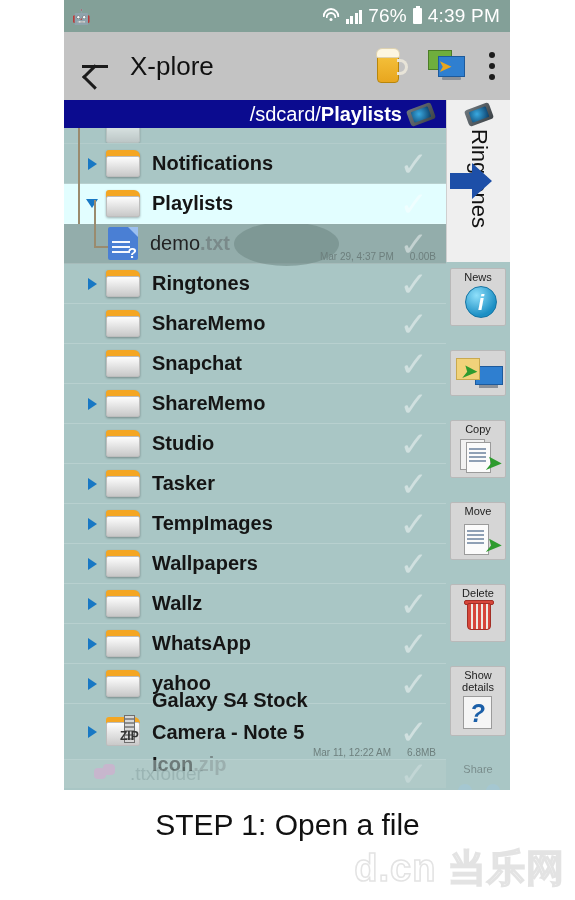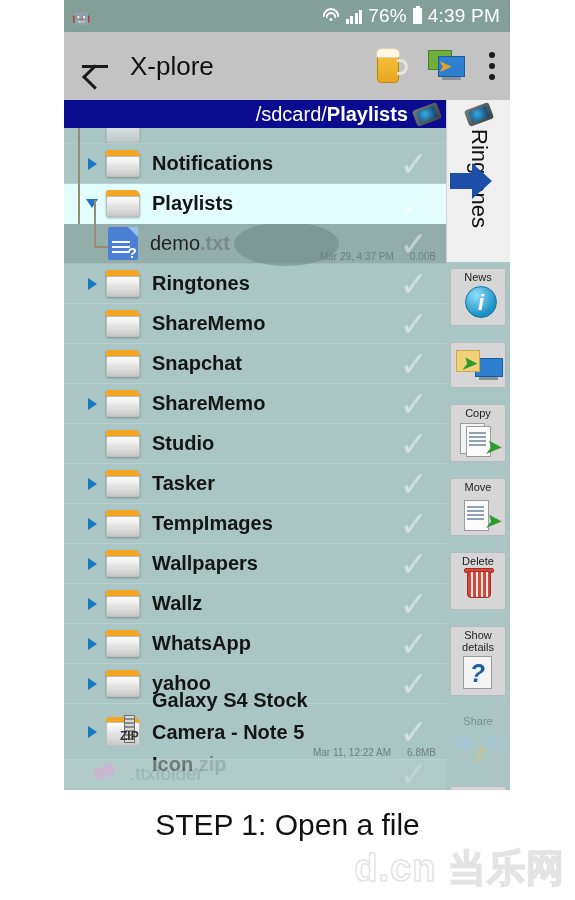--- a/index.html
+++ b/index.html
@@ -59,21 +59,21 @@
   .screenshare .arr{ position:absolute; left:10px; top:8px; color:#e8a61f; font-size:17px; line-height:1; }
 
   .kebab{ width:8px; display:flex; flex-direction:column; gap:5px; align-items:center; cursor:pointer; padding:4px 6px;}
   .kebab i{ width:6px;height:6px;border-radius:50%;background:#1b1b1b;display:block;}
 
   
   #frame{ position:absolute; left:64px; top:100px; width:446px; height:690px; background:#a9c6c5; overflow:hidden;}
 
   
   #pathbar{ position:absolute; left:0; top:0; width:382px; height:28px; background:#0b0b8f;
-    display:flex; align-items:center; justify-content:flex-end; padding-right:6px; gap:6px;}
+    display:flex; align-items:center; justify-content:flex-end; padding-right:12px; gap:6px;}
   #path-text{ color:#fff; font-size:20px; white-space:nowrap;}
   #path-text b{ font-weight:700; }
   .phone-ico{ width:26px; height:17px; background:linear-gradient(145deg,#70787e,#3c4246);
     border-radius:3px; transform:rotate(-20deg); position:relative; flex:0 0 auto;}
   .phone-ico:after{content:"";position:absolute;left:4px;top:3px;right:4px;bottom:3px;background:radial-gradient(circle at 40% 40%,#39a9e0,#0b3c66);border-radius:1px;}
 
   
   #list{ position:absolute; left:0; top:28px; width:382px; bottom:0; background:#a9c6c5;}
   .row{ position:relative; height:40px; display:flex; align-items:center; padding-left:20px;
     border-bottom:1px solid rgba(255,255,255,.18); cursor:pointer;}
@@ -130,21 +130,21 @@
 
   
   #rt-tab{ position:absolute; left:382px; top:0; width:64px; height:162px; background:#efefef;
     border-left:1px solid #cfcfcf; display:flex; flex-direction:column; align-items:center; cursor:pointer;}
   #rt-tab .ph{ margin-top:6px; }
   #rt-label{ writing-mode:vertical-rl; font-size:22px; color:#111; margin-top:6px; white-space:nowrap;}
   #big-arrow{ position:absolute; left:384px; top:58px; width:46px; height:46px; z-index:6; pointer-events:none;}
 
   
   #sidebar{ position:absolute; left:382px; top:162px; width:64px; bottom:0; background:#a9c6c5;
-    padding:6px 4px 0 4px; display:flex; flex-direction:column; gap:16px; align-items:center;}
+    padding:6px 4px 0 4px; display:flex; flex-direction:column; gap:24px; align-items:center;}
   .sbtn{ width:56px; background:#d6d6d6; border:1px solid #b9b9b9; border-radius:2px;
     display:flex; flex-direction:column; align-items:center; justify-content:flex-start;
     padding:2px 2px 3px 2px; cursor:pointer;}
   .sbtn .cap{ font-size:11px; color:#1d1d1d; text-align:center; line-height:12px;}
   .sbtn .art{ height:38px; width:52px; position:relative; margin-top:1px;}
   .sbtn.disabled{ background:transparent; border-color:transparent; opacity:.35; cursor:default;}
 
   .ic-news{ position:absolute; left:13px; top:2px; width:32px; height:32px; border-radius:50%;
     background:radial-gradient(circle at 35% 28%,#8fe0fb,#1c8fc4 70%); border:1px solid #1474a3;
     color:#fff; font-style:italic; font-weight:700; font-size:22px; text-align:center; line-height:31px;}

